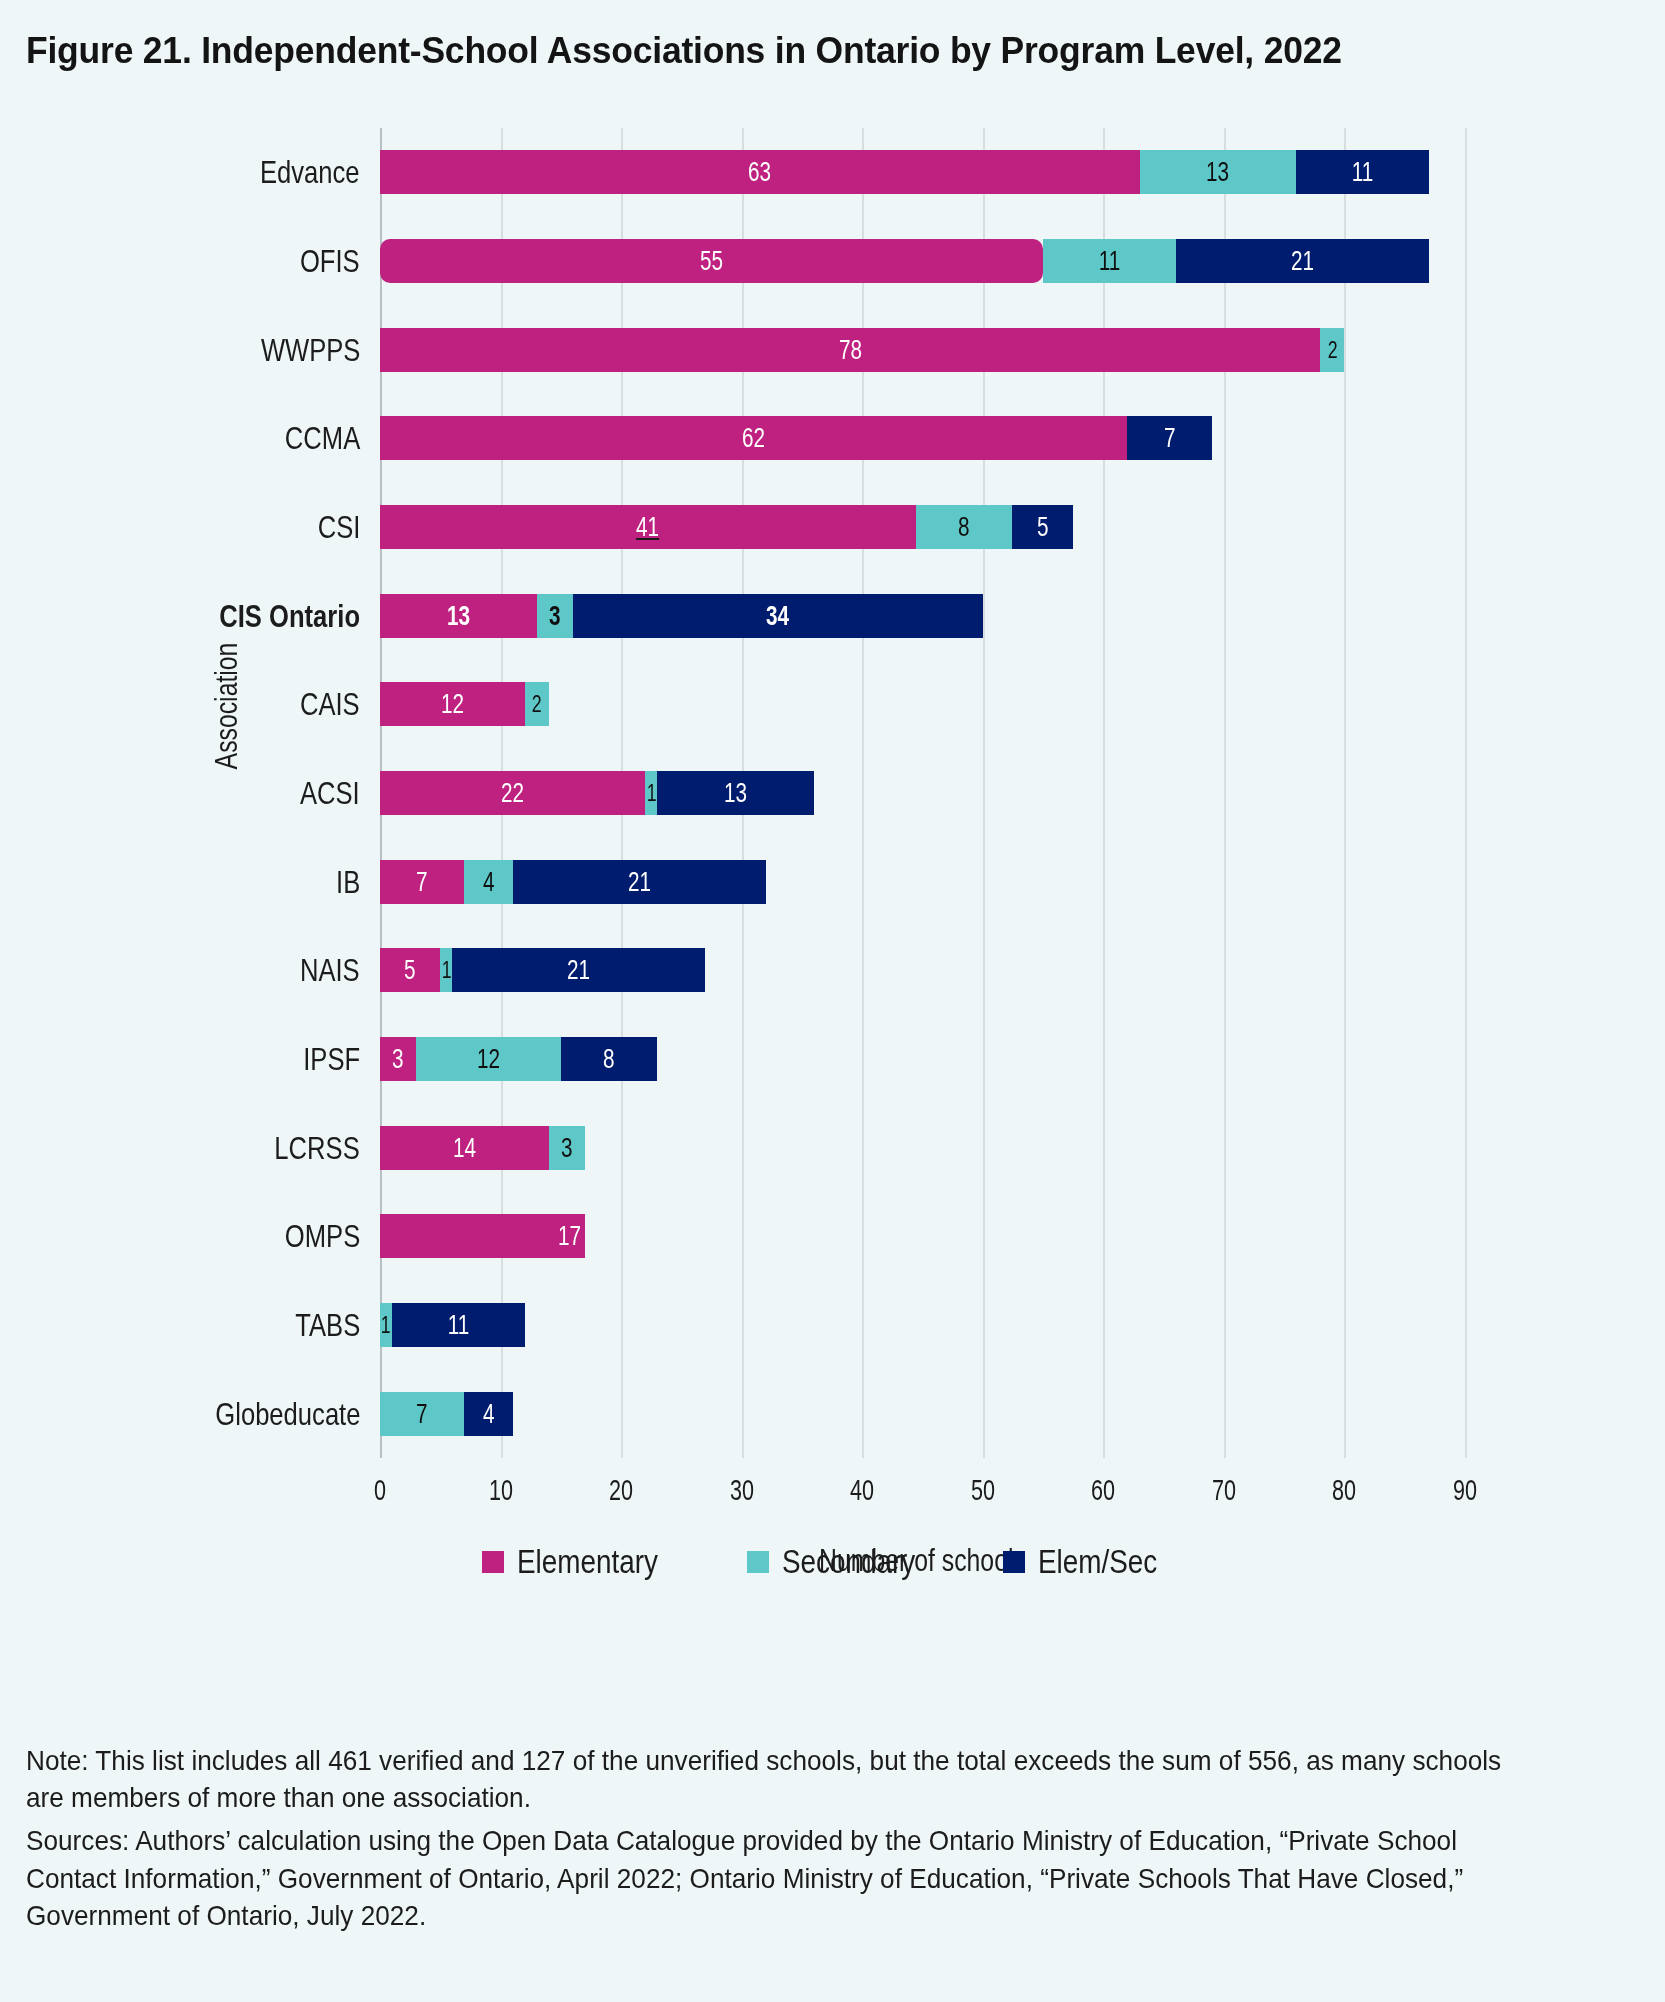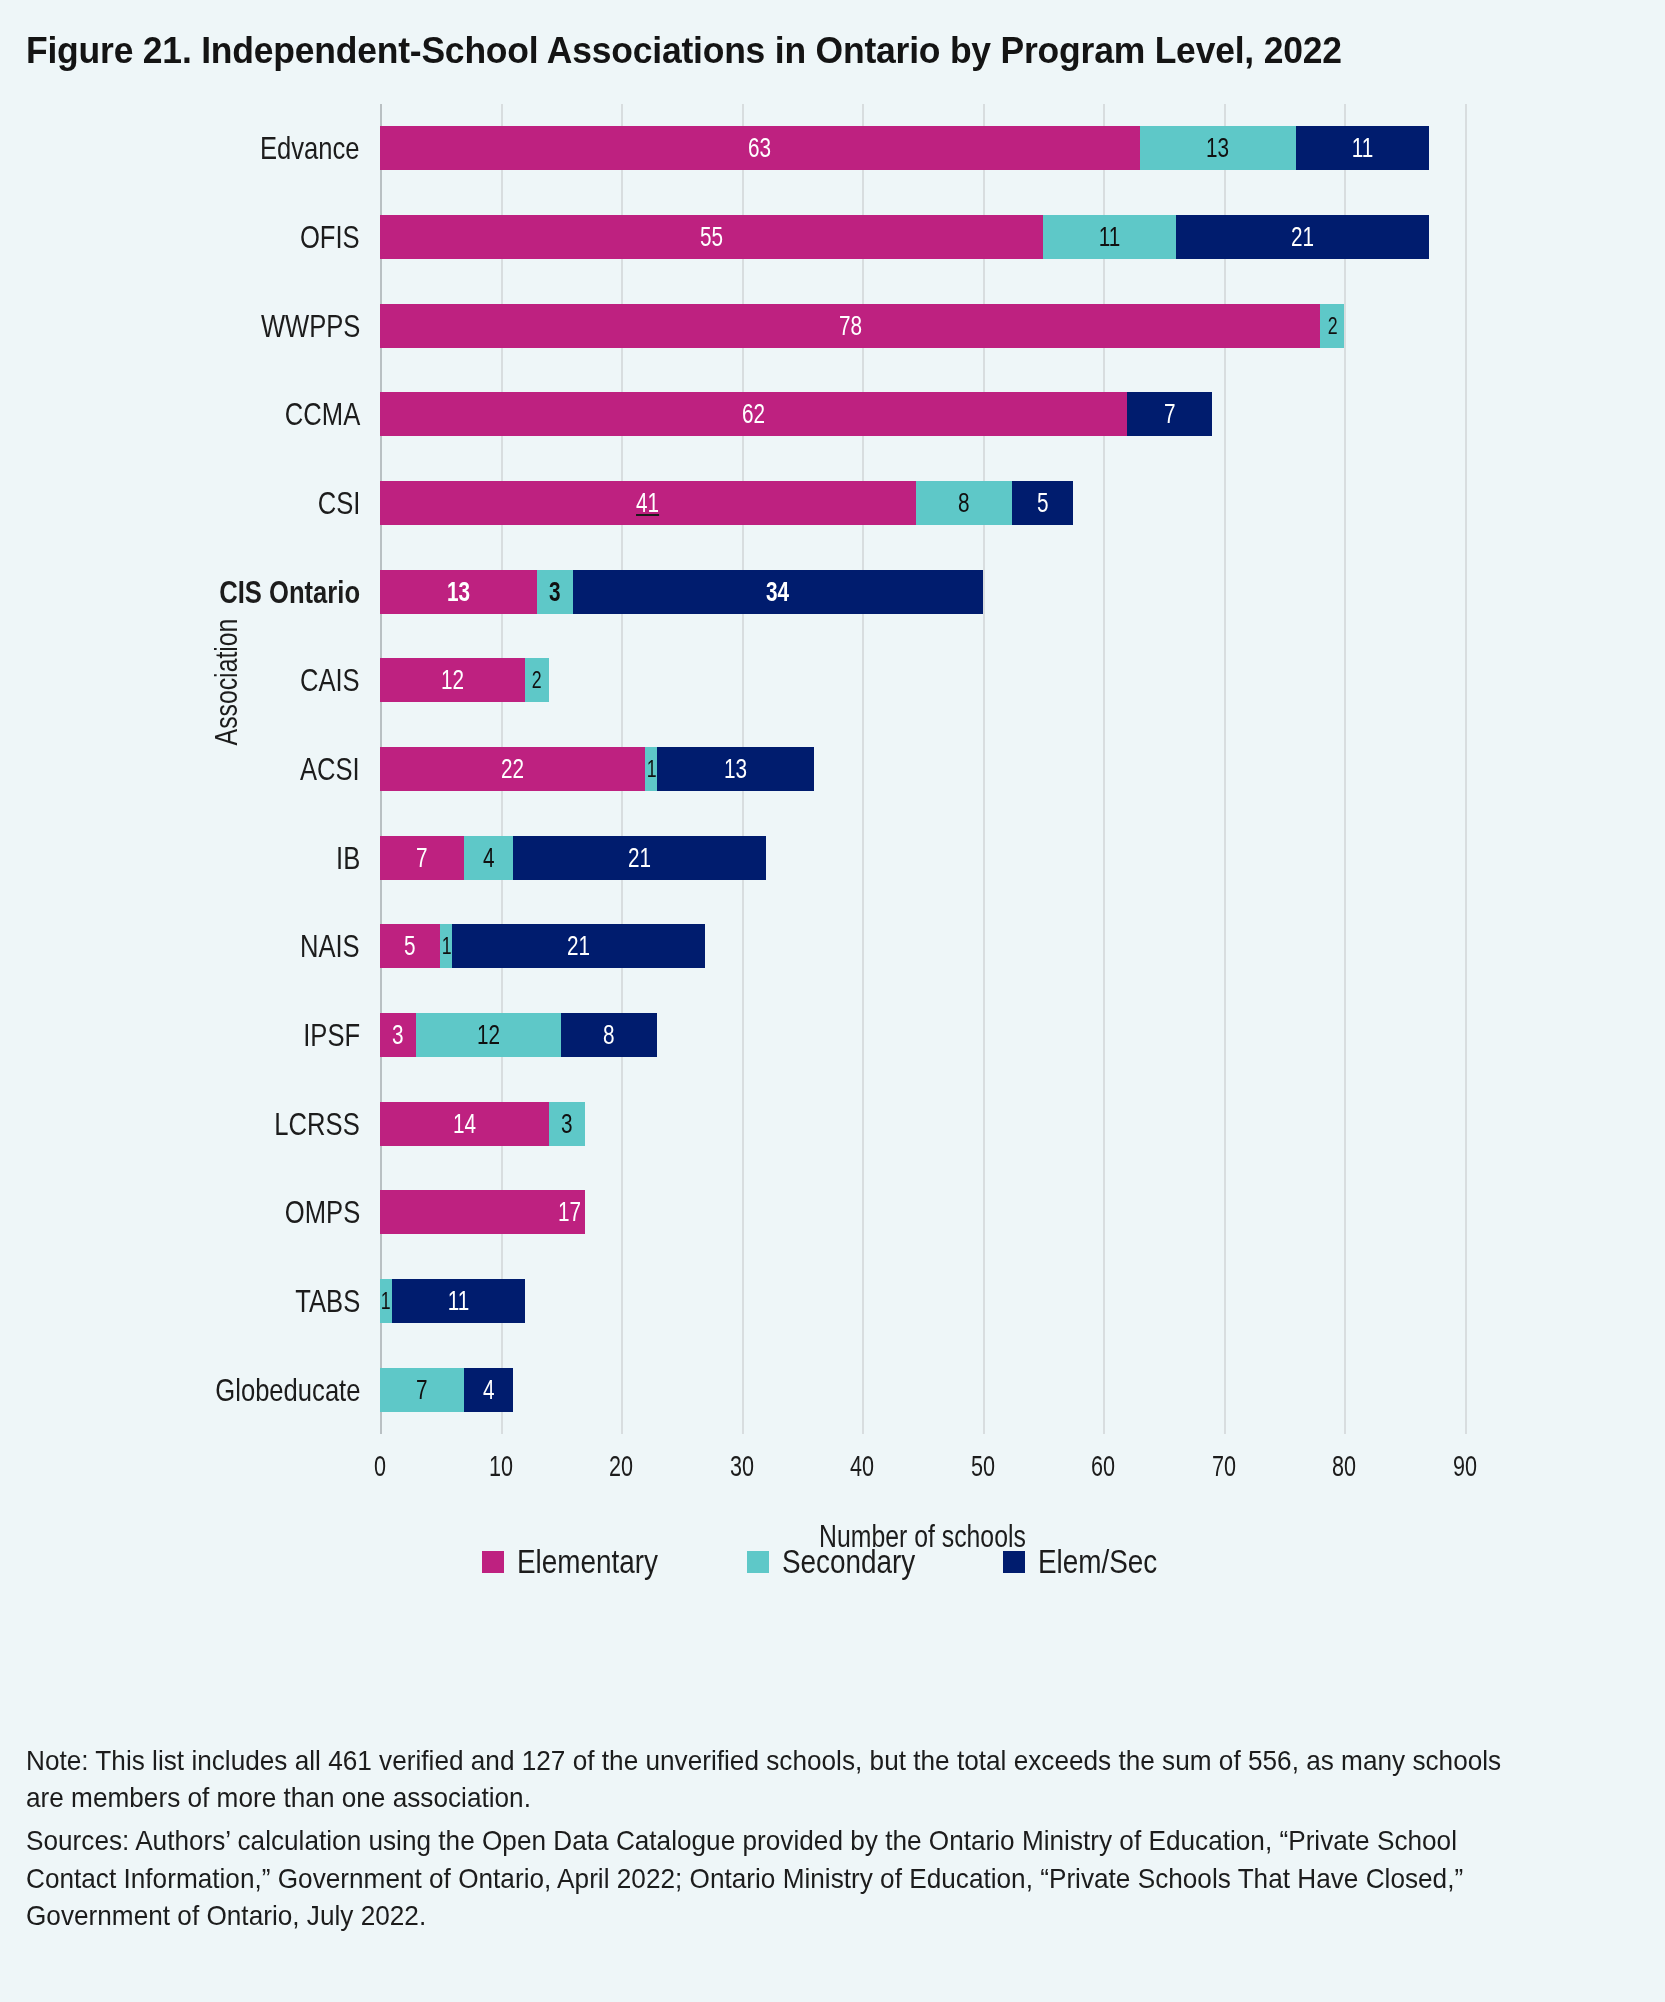--- a/index.html
+++ b/index.html
@@ -43,21 +43,21 @@
     left: 0;
     top: 100px;
     width: 1665px;
     height: 1345px;
   }
 
   
   #plot {
     position: absolute;
     left: 380px;
-    top: 4px;
+    top: 28px;
     width: 1085px;   
     height: 1330px;
     box-sizing: border-box;
   }
   #plot-inner {
     position: absolute;
     left: 0;
     top: 0;
     width: 1085px;
     height: 1330px;
@@ -237,21 +237,21 @@
                   <span class="seg-val">13</span>
                 </div>
                 <div class="seg elemsec" style="width: 132.611px;">
                   <span class="seg-val">11</span>
                 </div>
               </div>
             </div>
             <div class="row" style="top: 111px;">
               <div class="cat-label">OFIS</div>
               <div class="bar-wrap">
-                <div class="seg elementary" style="width: 663.056px;">
+                <div class="seg elementary" style="width: 663.056px; border-radius: 10px;">
                   <span class="seg-val">55</span>
                 </div>
                 <div class="seg secondary" style="width: 132.611px;">
                   <span class="seg-val">11</span>
                 </div>
                 <div class="seg elemsec" style="width: 253.167px;">
                   <span class="seg-val">21</span>
                 </div>
               </div>
             </div>

